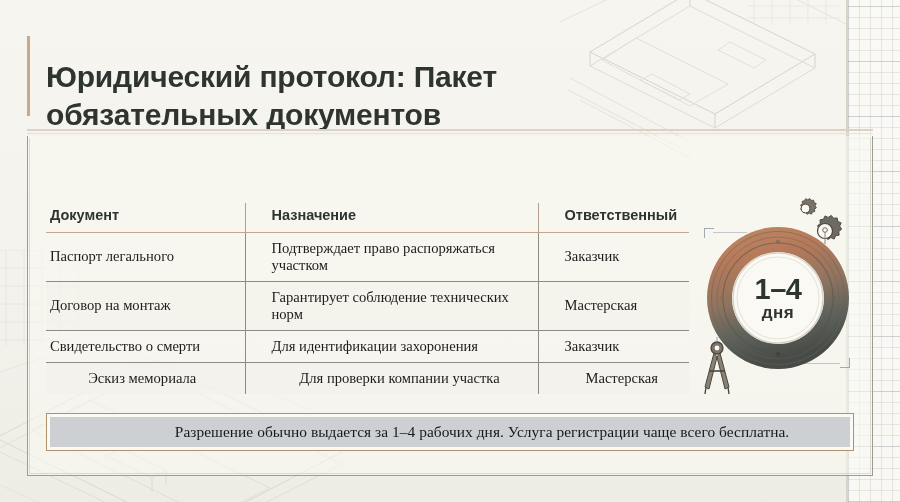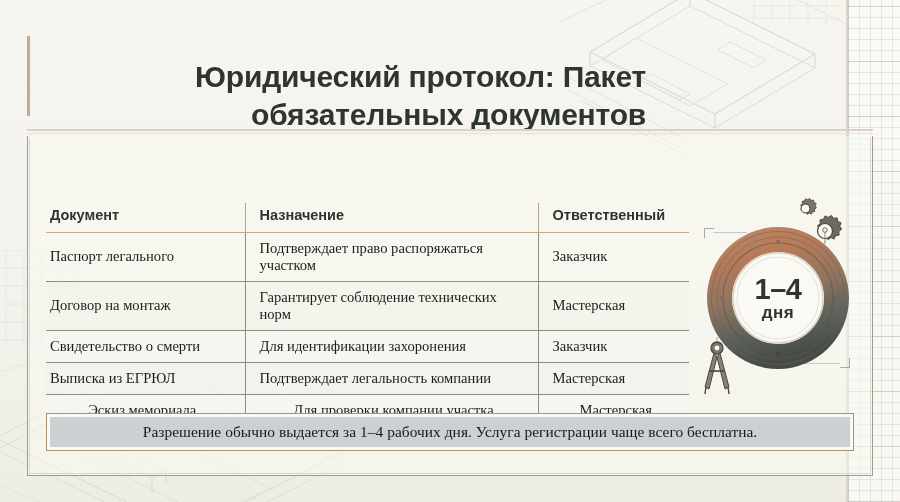--- a/index.html
+++ b/index.html
@@ -51,21 +51,20 @@
   }
   .title{
     position:absolute;left:46px;top:38px;width:600px;
     font-family:"Liberation Sans", sans-serif;
     font-weight:700;
     font-size:30px;
     line-height:1.27;
     letter-spacing:-.2px;
     color:#2e3531;
     white-space:pre-line;
-    text-align:right;
   }
   .title-rule{
     position:absolute;left:27px;top:129px;width:846px;height:2px;
     background:#ddd2c2;
   }
   .title-rule2{
     position:absolute;left:27px;top:133px;width:846px;height:1px;
     background:#e8e2d6;
   }
 
@@ -120,21 +119,21 @@
     font-size:14.6px;
     line-height:1.16;
     color:#1d1e1c;
     padding:7px 10px 7px 4px;
     border-bottom:1.3px solid #8b8c84;
     vertical-align:middle;
   }
   .tbl tr:last-child td{border-bottom:none;text-align:center;}
   .tbl th.div, .tbl td.div{
     border-left:1.3px solid #8b8c84;
-    padding-left:14px;
+    padding-left:26px;
   }
   .tbl th.div{border-left-color:#b0a08d;}
   .tbl tbody tr:nth-child(odd) td{background:rgba(247,246,240,.5);}
   .tbl tbody tr:nth-child(even) td{background:rgba(241,240,233,.45);}
 
   
   .badge{
     position:absolute;left:705px;top:225px;width:146px;height:146px;
   }
   .badge-label{
@@ -170,20 +169,21 @@
     position:absolute;left:50px;top:417px;width:800px;height:30px;
     background:#ccd0d2;
   }
   .callout-text{
     position:absolute;left:50px;top:417px;width:800px;height:30px;
     display:flex;align-items:center;justify-content:center;
     font-family:"Liberation Serif", serif;
     font-size:15.4px;
     color:#18191a;
     letter-spacing:.05px;
+    padding-left:32px;
   }
 </style>
 </head>
 <body>
 
 <div id="slide">
 
   <svg class="blueprint bp-top" viewBox="0 0 340 200" fill="none">
     <g stroke="#b9bbb4" stroke-width="1">
       <path d="M150 10 L275 72 L175 132 L50 70 Z"></path>
@@ -258,25 +258,20 @@
       </tr>
       <tr>
         <td>Договор на монтаж</td>
         <td class="div">Гарантирует соблюдение технических норм</td>
         <td class="div">Мастерская</td>
       </tr>
       <tr>
         <td>Свидетельство о смерти</td>
         <td class="div">Для идентификации захоронения</td>
         <td class="div">Заказчик</td>
-      </tr>
-      <tr>
-        <td>Выписка из ЕГРЮЛ</td>
-        <td class="div">Подтверждает легальность компании</td>
-        <td class="div">Мастерская</td>
       </tr>
       <tr>
         <td>Эскиз мемориала</td>
         <td class="div">Для проверки компании участка</td>
         <td class="div">Мастерская</td>
       </tr>
     </tbody>
   </table>
 
   <div class="mark tl"></div>

